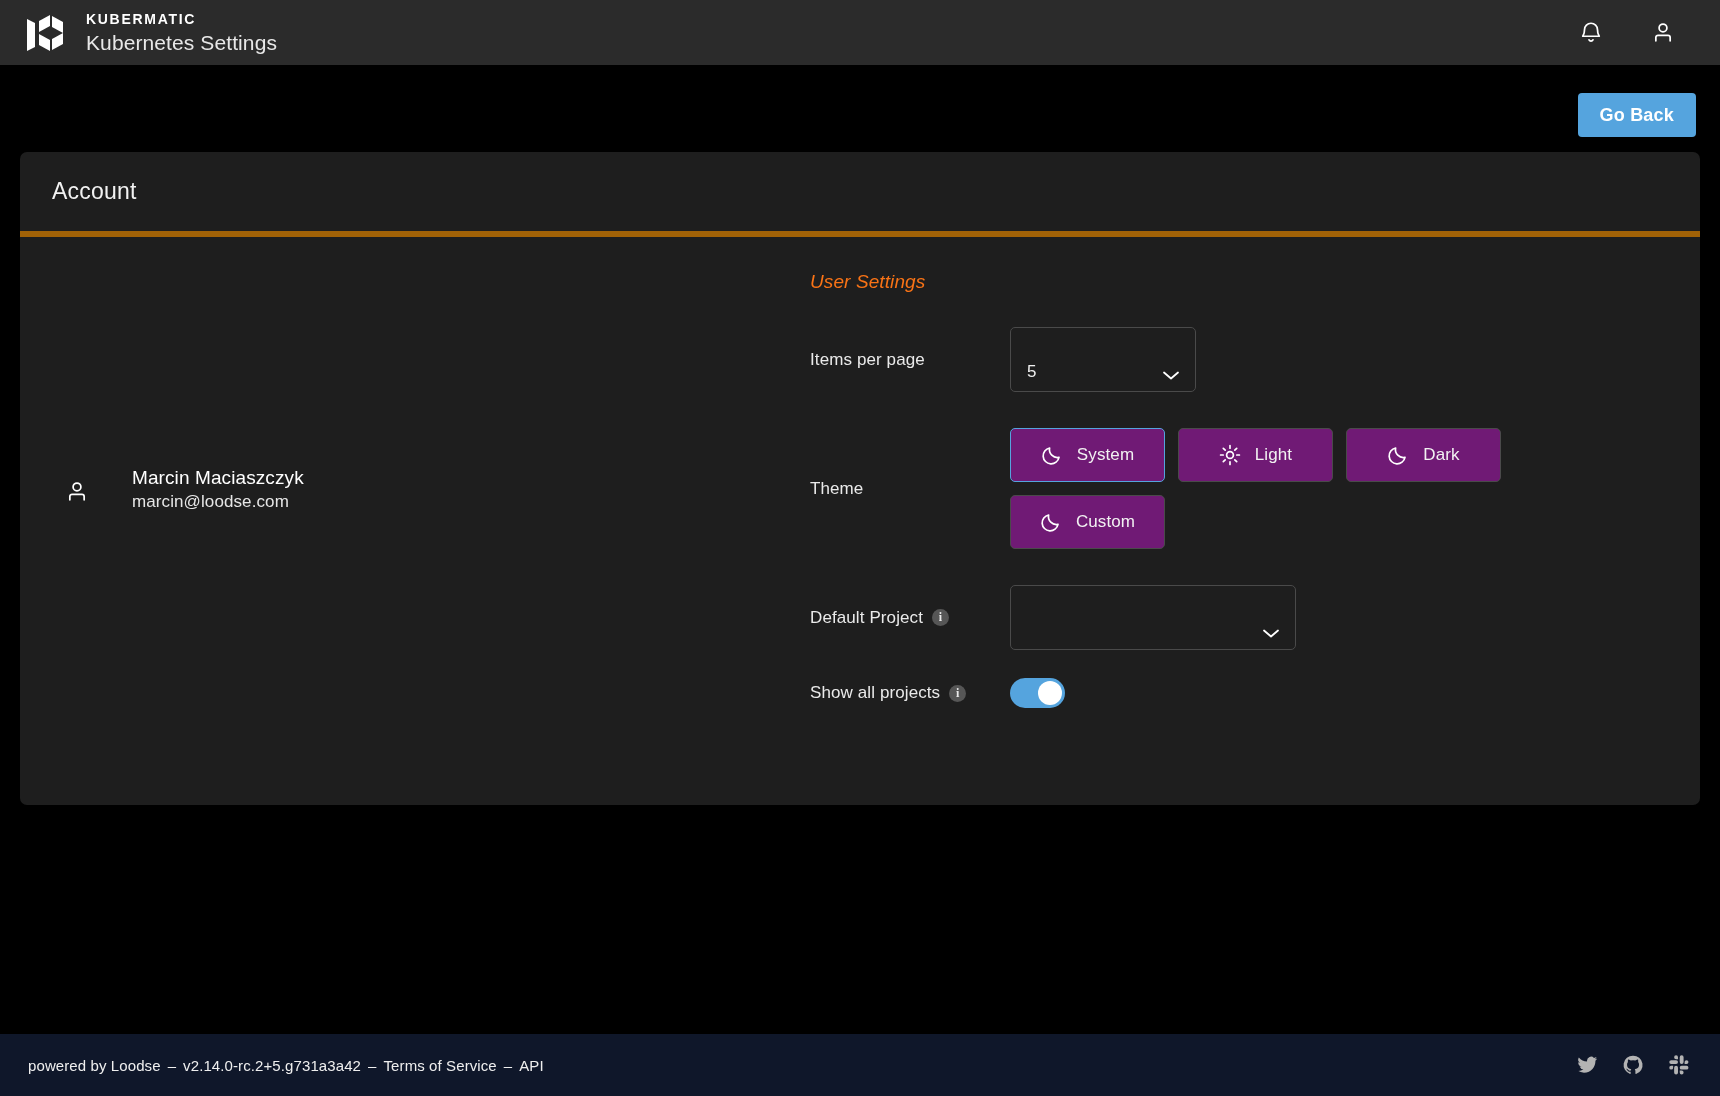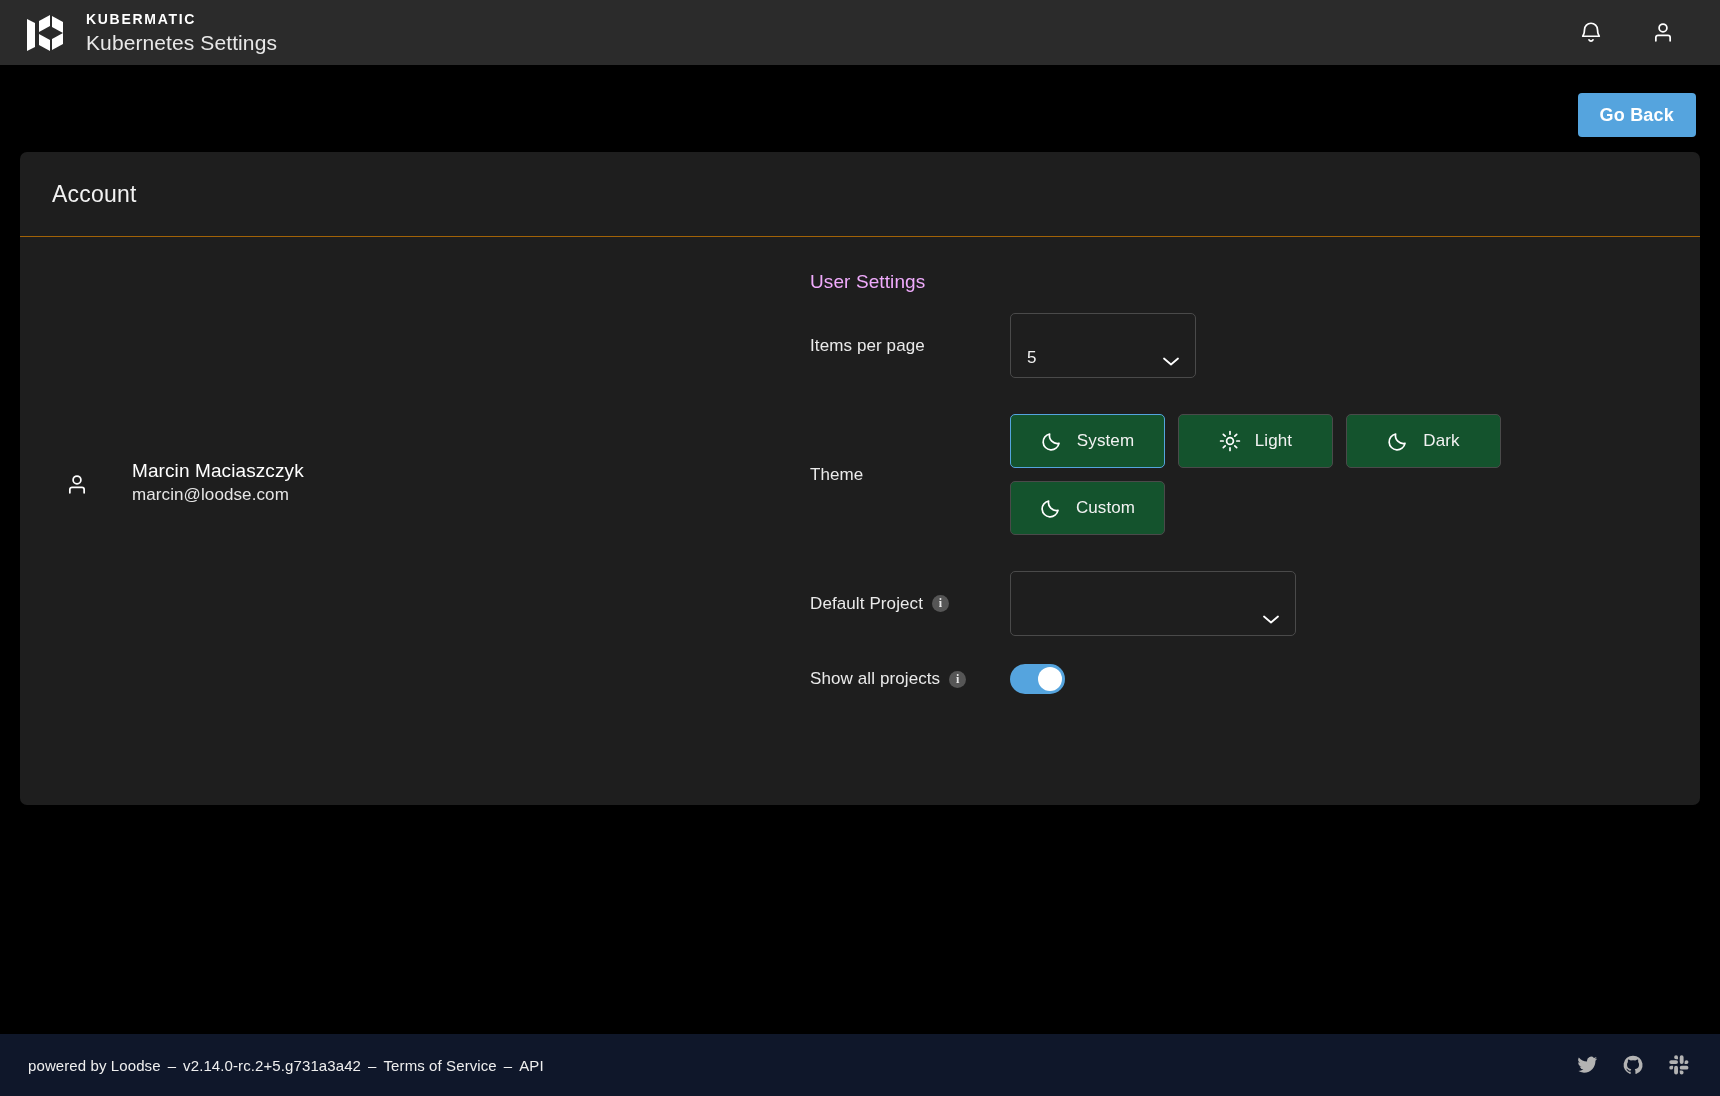--- a/index.html
+++ b/index.html
@@ -75,21 +75,21 @@
   .card {
     position: absolute;
     left: 20px; top: 152px;
     width: 1680px; height: 653px;
     background: #1e1e1e;
     border-radius: 7px;
     overflow: hidden;
   }
   .card-header {
     height: 85px;
-    border-bottom: 1px solid #a16207;
+    border-bottom: 6px solid #a16207;
     display: flex;
     align-items: center;
     padding-left: 32px;
   }
   .card-title {
     font-size: 23px;
     font-weight: 400;
     color: #f2f2f2;
     letter-spacing: 0.2px;
   }
@@ -117,23 +117,24 @@
     font-size: 17px;
     color: #e6e6e6;
     line-height: 1.28;
     letter-spacing: 0.1px;
   }
 
   
   .settings-col { flex: 1; padding-right: 40px; }
   .settings-title {
     font-size: 19px;
-    color: #f0abfc;
-    margin-bottom: 20px;
-    letter-spacing: 0.1px;
+    color: #f97316;
+    margin-bottom: 34px;
+    letter-spacing: 0.1px;
+    font-style: italic;
   }
 
   .setting-row { display: flex; align-items: center; }
   .setting-label {
     width: 200px;
     flex: none;
     font-size: 17px;
     color: #eaeaea;
     display: flex;
     align-items: center;
@@ -186,21 +187,21 @@
     max-width: 500px;
   }
   .theme-btn {
     display: flex;
     align-items: center;
     justify-content: center;
     gap: 14px;
     width: 155px; height: 54px;
     border: 1px solid #4a4a4a;
     border-radius: 5px;
-    background: #14532d;
+    background: #701a75;
     color: #f2f2f2;
     font-family: "Liberation Sans", sans-serif;
     font-size: 17px;
     letter-spacing: 0.1px;
     cursor: pointer;
   }
   .theme-btn.selected { border-color: #55a4de; }
   .theme-icon { width: 22px; height: 22px; flex: none; }
 
   

